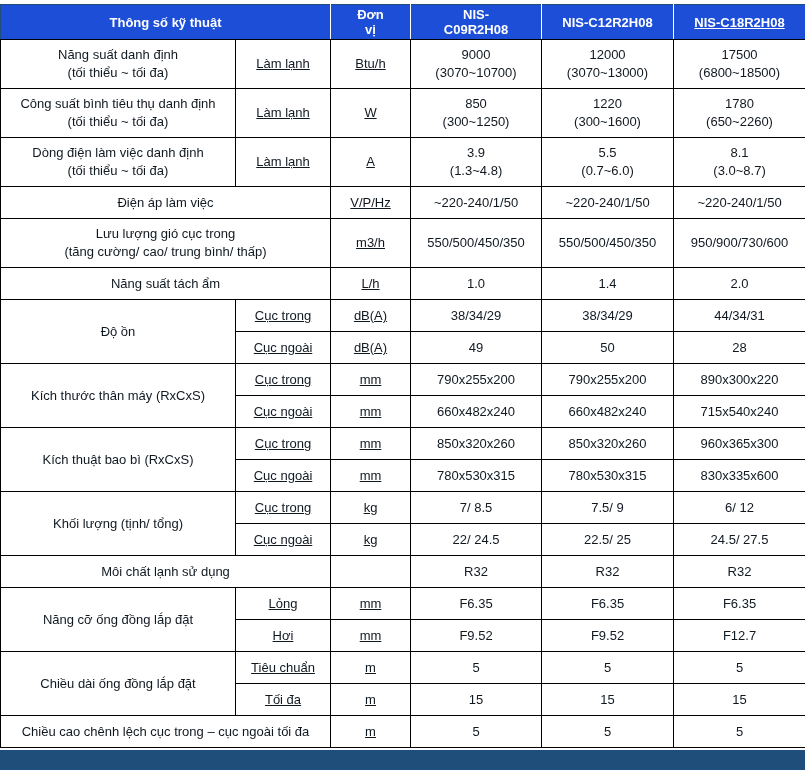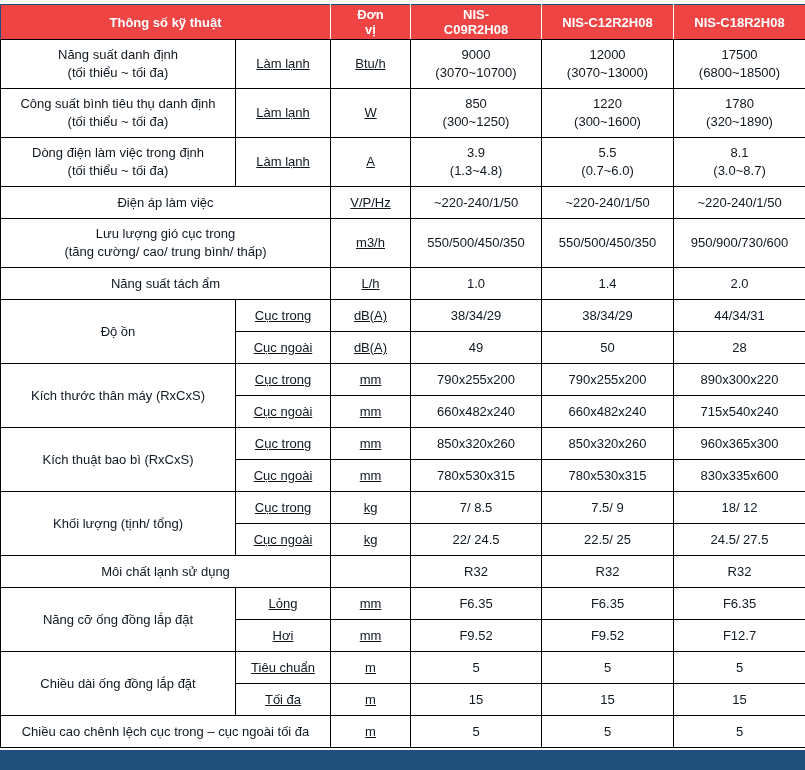--- a/index.html
+++ b/index.html
@@ -22,33 +22,33 @@
     border: 1px solid #000000;
     font-size: 13px;
     color: #101820;
     text-align: center;
     vertical-align: middle;
     padding: 2px 4px;
     white-space: pre-line;
     line-height: 1.35;
   }
   table.spec-table th {
-    background: #ef4444;
+    background: #1d4ed8;
     color: #ffffff;
     font-size: 13px;
     font-weight: bold;
     border: 1px solid #ffffff;
     border-top: 1px solid #1e4e79;
     border-bottom: 1px solid #000000;
     text-align: center;
     vertical-align: middle;
     padding: 2px 20px;
   }
   table.spec-table th:first-child { border-left-color: #1e4e79; }
-  table.spec-table th:last-child  { border-right-color: #1e4e79; }
+  table.spec-table th:last-child  { border-right-color: #1e4e79; text-decoration: underline; }
   thead tr { height: 33px; }
   tbody tr { height: 32px; }
   tbody tr.tall { height: 49px; }
   td.lbl {
     text-align: left;
     padding-left: 10px;
     color: #16365c;
   }
   td.sub, td.unit {
     color: #16365c;
@@ -99,24 +99,24 @@
       <tr class="tall">
         <td class="lbl">Công suất bình tiêu thụ danh định
 (tối thiểu ~ tối đa)</td>
         <td class="sub">Làm lạnh</td>
         <td class="unit">W</td>
         <td>850
 (300~1250)</td>
         <td>1220
 (300~1600)</td>
         <td>1780
-(320~1890)</td>
-      </tr>
-      <tr class="tall">
-        <td class="lbl">Dòng điện làm việc trong định
+(650~2260)</td>
+      </tr>
+      <tr class="tall">
+        <td class="lbl">Dòng điện làm việc danh định
 (tối thiểu ~ tối đa)</td>
         <td class="sub">Làm lạnh</td>
         <td class="unit">A</td>
         <td>3.9
 (1.3~4.8)</td>
         <td>5.5
 (0.7~6.0)</td>
         <td>8.1
 (3.0~8.7)</td>
       </tr>
@@ -186,21 +186,21 @@
         <td>780x530x315</td>
         <td>780x530x315</td>
         <td>830x335x600</td>
       </tr>
       <tr>
         <td class="lbl" rowspan="2">Khối lượng (tịnh/ tổng)</td>
         <td class="sub">Cục trong</td>
         <td class="unit">kg</td>
         <td>7/ 8.5</td>
         <td>7.5/ 9</td>
-        <td>18/ 12</td>
+        <td>6/ 12</td>
       </tr>
       <tr>
         <td class="sub">Cục ngoài</td>
         <td class="unit">kg</td>
         <td>22/ 24.5</td>
         <td>22.5/ 25</td>
         <td>24.5/ 27.5</td>
       </tr>
       <tr>
         <td class="lbl" colspan="2">Môi chất lạnh sử dụng</td>

